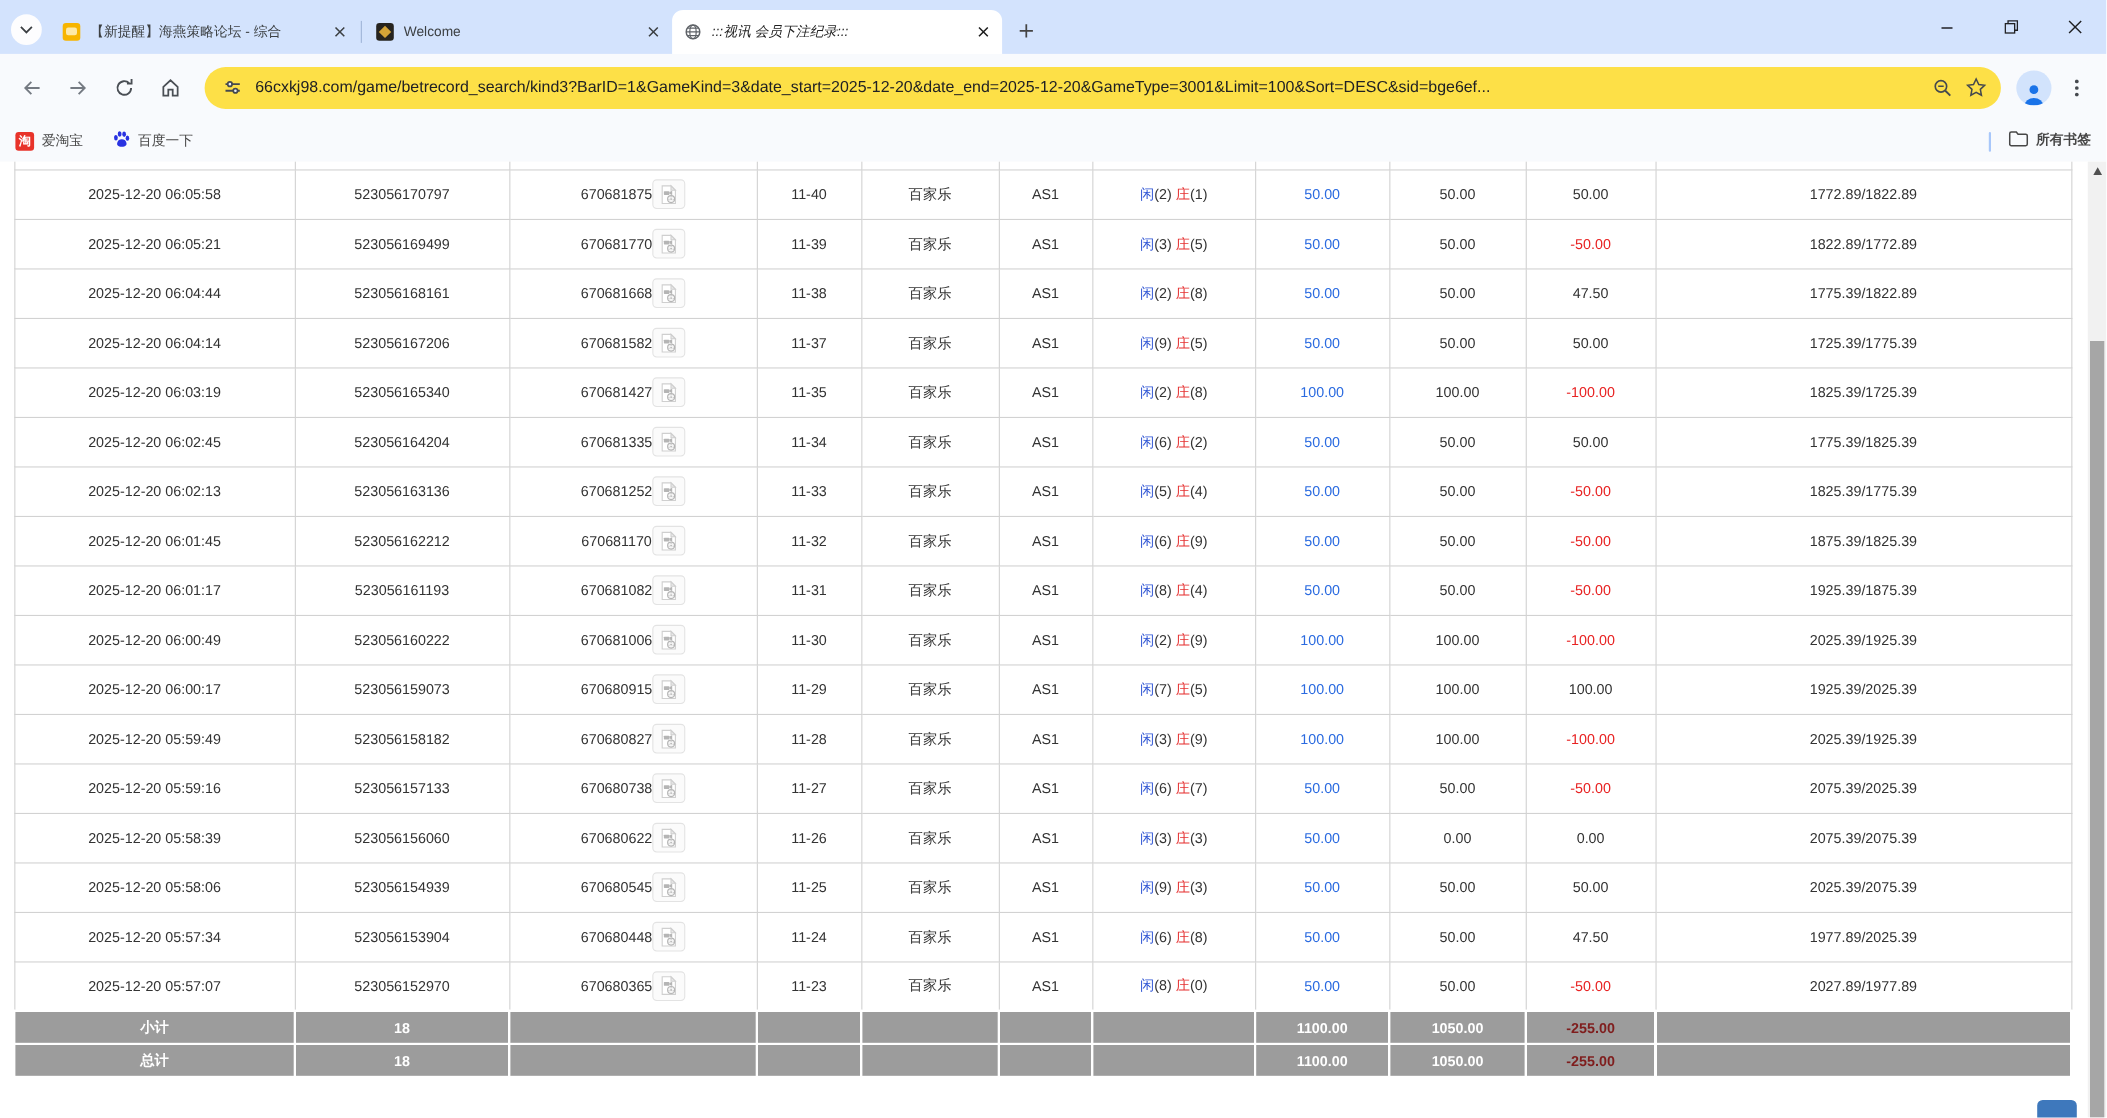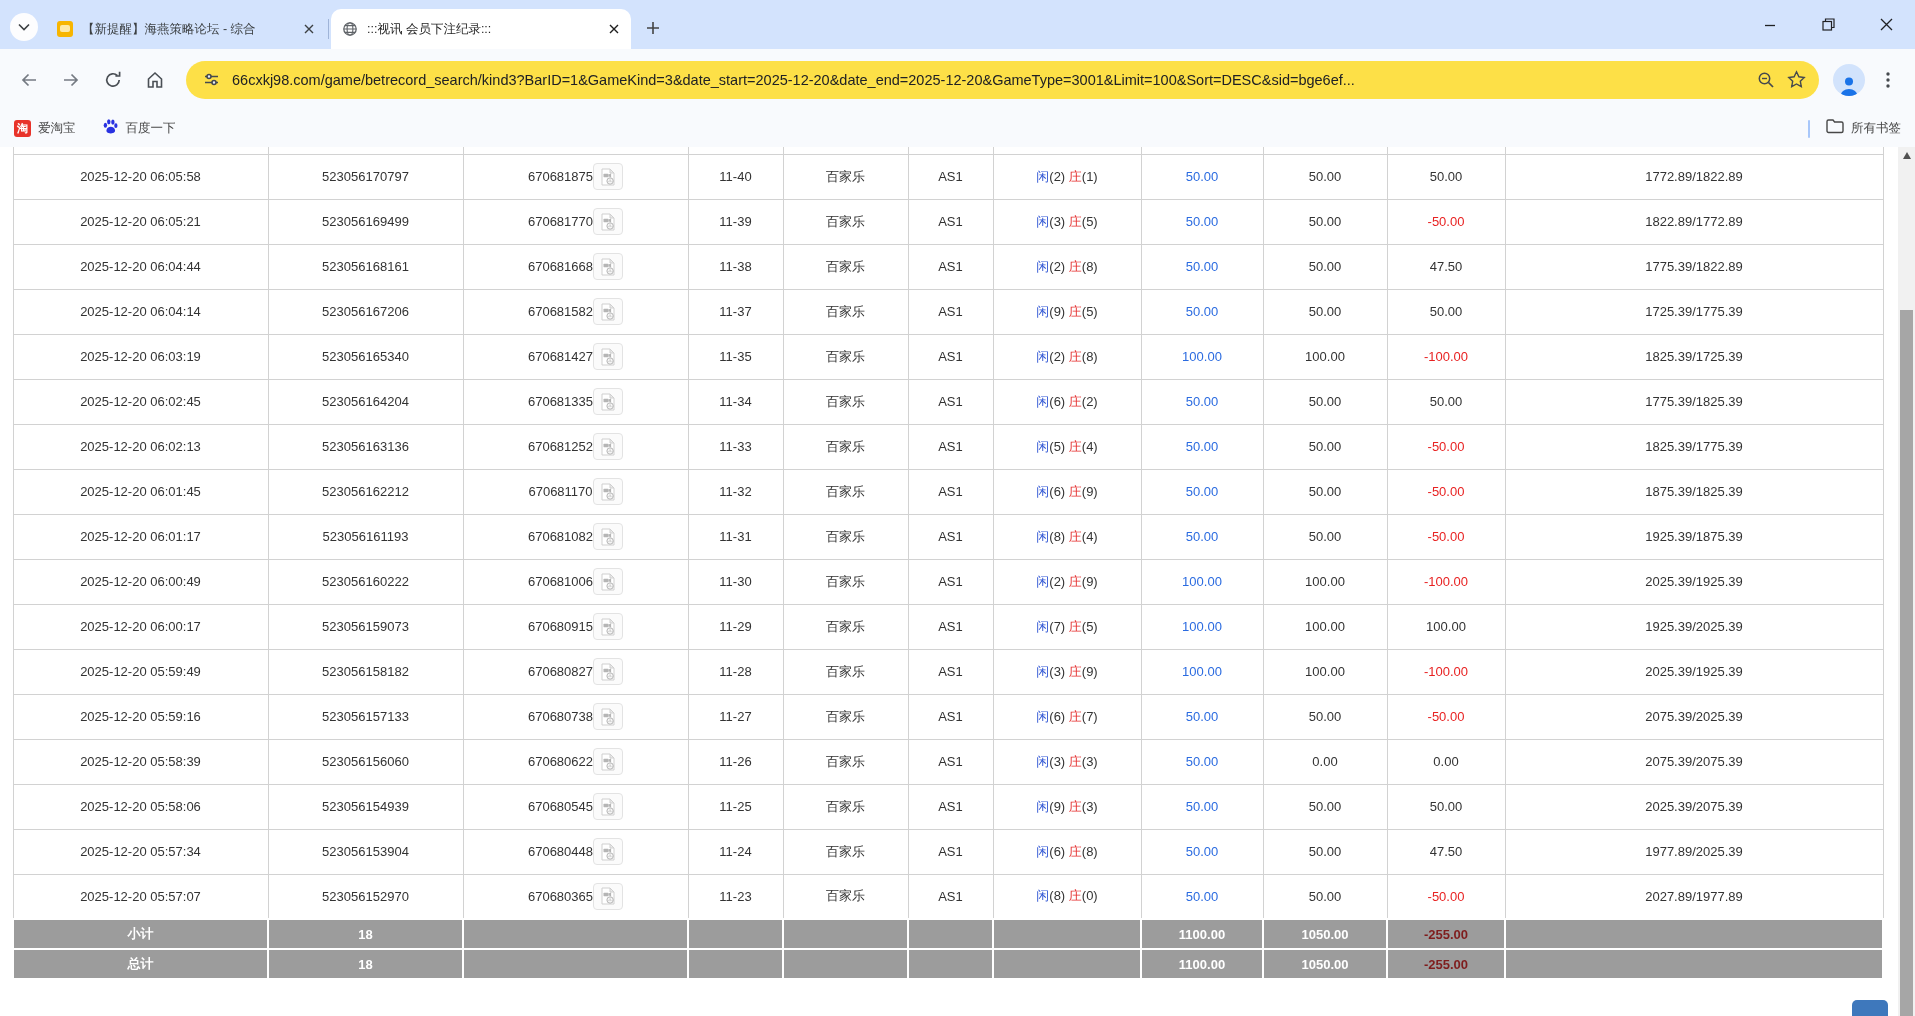--- a/index.html
+++ b/index.html
@@ -5,21 +5,21 @@
   * { box-sizing: border-box; margin: 0; padding: 0; }
   html,body { width:1915px; height:1016px; overflow:hidden; }
   body { font-family:"Liberation Sans", sans-serif; background:#fff; }
 
   
   .titlebar { height:49px; background:#d3e3fd; position:relative; display:flex; align-items:flex-end; }
   .tab-search { width:28px; height:28px; border-radius:14px; background:#fdfdfe; margin:0 8px 8px 10px;
                 display:flex; align-items:center; justify-content:center; cursor:pointer; }
   .tab { height:40px; display:flex; align-items:center; padding:0 8px 0 10px; width:280px;
          border-radius:10px 10px 0 0; color:#3c4043; position:relative; cursor:pointer; }
-  .tab.active { background:#fff; color:#1f1f1f; width:300px; }
+  .tab.active { background:#fff; color:#1f1f1f; width:300px;font-style:italic; }
   .tab .favicon { width:18px; height:18px; flex:0 0 18px; margin-right:8px; display:flex; align-items:center; justify-content:center; }
   .tab .tab-title { flex:1; font-size:12.5px; white-space:nowrap; overflow:hidden; }
   .tab .tab-close { width:18px; height:18px; border-radius:9px; display:flex; align-items:center; justify-content:center; margin-left:6px; }
   .tab-divider { width:1px; height:20px; background:#9fb4d8; margin:0 2px 10px 2px; }
   .new-tab { width:28px; height:28px; margin:0 0 7px 8px; border-radius:14px; display:flex; align-items:center;
              justify-content:center; font-size:20px; color:#444; cursor:pointer; }
   .win-controls { position:absolute; right:0; top:0; height:49px; display:flex; align-items:center; }
   .win-btn { width:58px; height:49px; display:flex; align-items:center; justify-content:center; cursor:pointer; }
 
   
@@ -40,21 +40,21 @@
   .menu-btn { width:30px; height:30px; display:flex; align-items:center; justify-content:center; cursor:pointer; }
 
   
   .bookmarks { height:37px; background:#f8fafd; display:flex; align-items:center; padding:0 14px; }
   .bm-item { display:flex; align-items:center; margin-right:26px; cursor:pointer; }
   .bm-label { font-size:12.5px; color:#474747; margin-left:7px; }
   .bm-spacer { flex:1; }
   .bm-sep { width:2px; height:18px; background:#a8c7fa; border-radius:1px; margin-right:16px; }
   .ic-taobao { width:17px; height:17px; border-radius:3px; background:#e8332a; color:#fff; font-size:11px; font-weight:bold;
                display:flex; align-items:center; justify-content:center; }
-  .all-bm { display:flex; align-items:center; cursor:pointer; }
+  .all-bm { display:flex; align-items:flex-start; cursor:pointer;font-weight:bold; }
 
   
   .content { position:relative; height:869px; background:#fff; }
   .table-wrap { position:absolute; left:12px; top:0; right:31px; }
   table { width:100%; border-collapse:collapse; table-layout:fixed; }
   td { border:1px solid #d2d2d2; height:45px; text-align:center; vertical-align:middle;
        font-size:13px; color:#333; overflow:hidden; white-space:nowrap; }
   tr.stub td { height:7px; border-top:none; }
   td.c-blue { color:#2b6be0; }
   td.c-neg  { color:#e82222; }
@@ -93,20 +93,31 @@
     <span class="tab-title">【新提醒】海燕策略论坛 - 综合</span>
     <span class="tab-close">
       <svg width="10" height="10" viewBox="0 0 10 10">
           <path d="M1 1 L9 9 M9 1 L1 9" stroke="#3c4043" stroke-width="1.4"></path>
         </svg>
     </span>
   </div>
 
   <div class="tab-divider"></div>
 
+  <div class="tab">
+    <span class="favicon">
+        <span class="fav-welcome"></span>
+      </span>
+    <span class="tab-title">Welcome</span>
+    <span class="tab-close">
+      <svg width="10" height="10" viewBox="0 0 10 10">
+          <path d="M1 1 L9 9 M9 1 L1 9" stroke="#3c4043" stroke-width="1.4"></path>
+        </svg>
+    </span>
+  </div>
 
   <div class="tab active">
     <span class="favicon">
       <svg width="16" height="16" viewBox="0 0 16 16">
           <circle cx="8" cy="8" r="6.2" fill="none" stroke="#5f6368" stroke-width="1.3"></circle>
           <ellipse cx="8" cy="8" rx="2.9" ry="6.2" fill="none" stroke="#5f6368" stroke-width="1.1"></ellipse>
           <path d="M1.9 8 H14.1 M2.9 4.6 H13.1 M2.9 11.4 H13.1" stroke="#5f6368" stroke-width="1.1" fill="none"></path>
         </svg>
     </span>
     <span class="tab-title">:::视讯 会员下注纪录:::</span>

